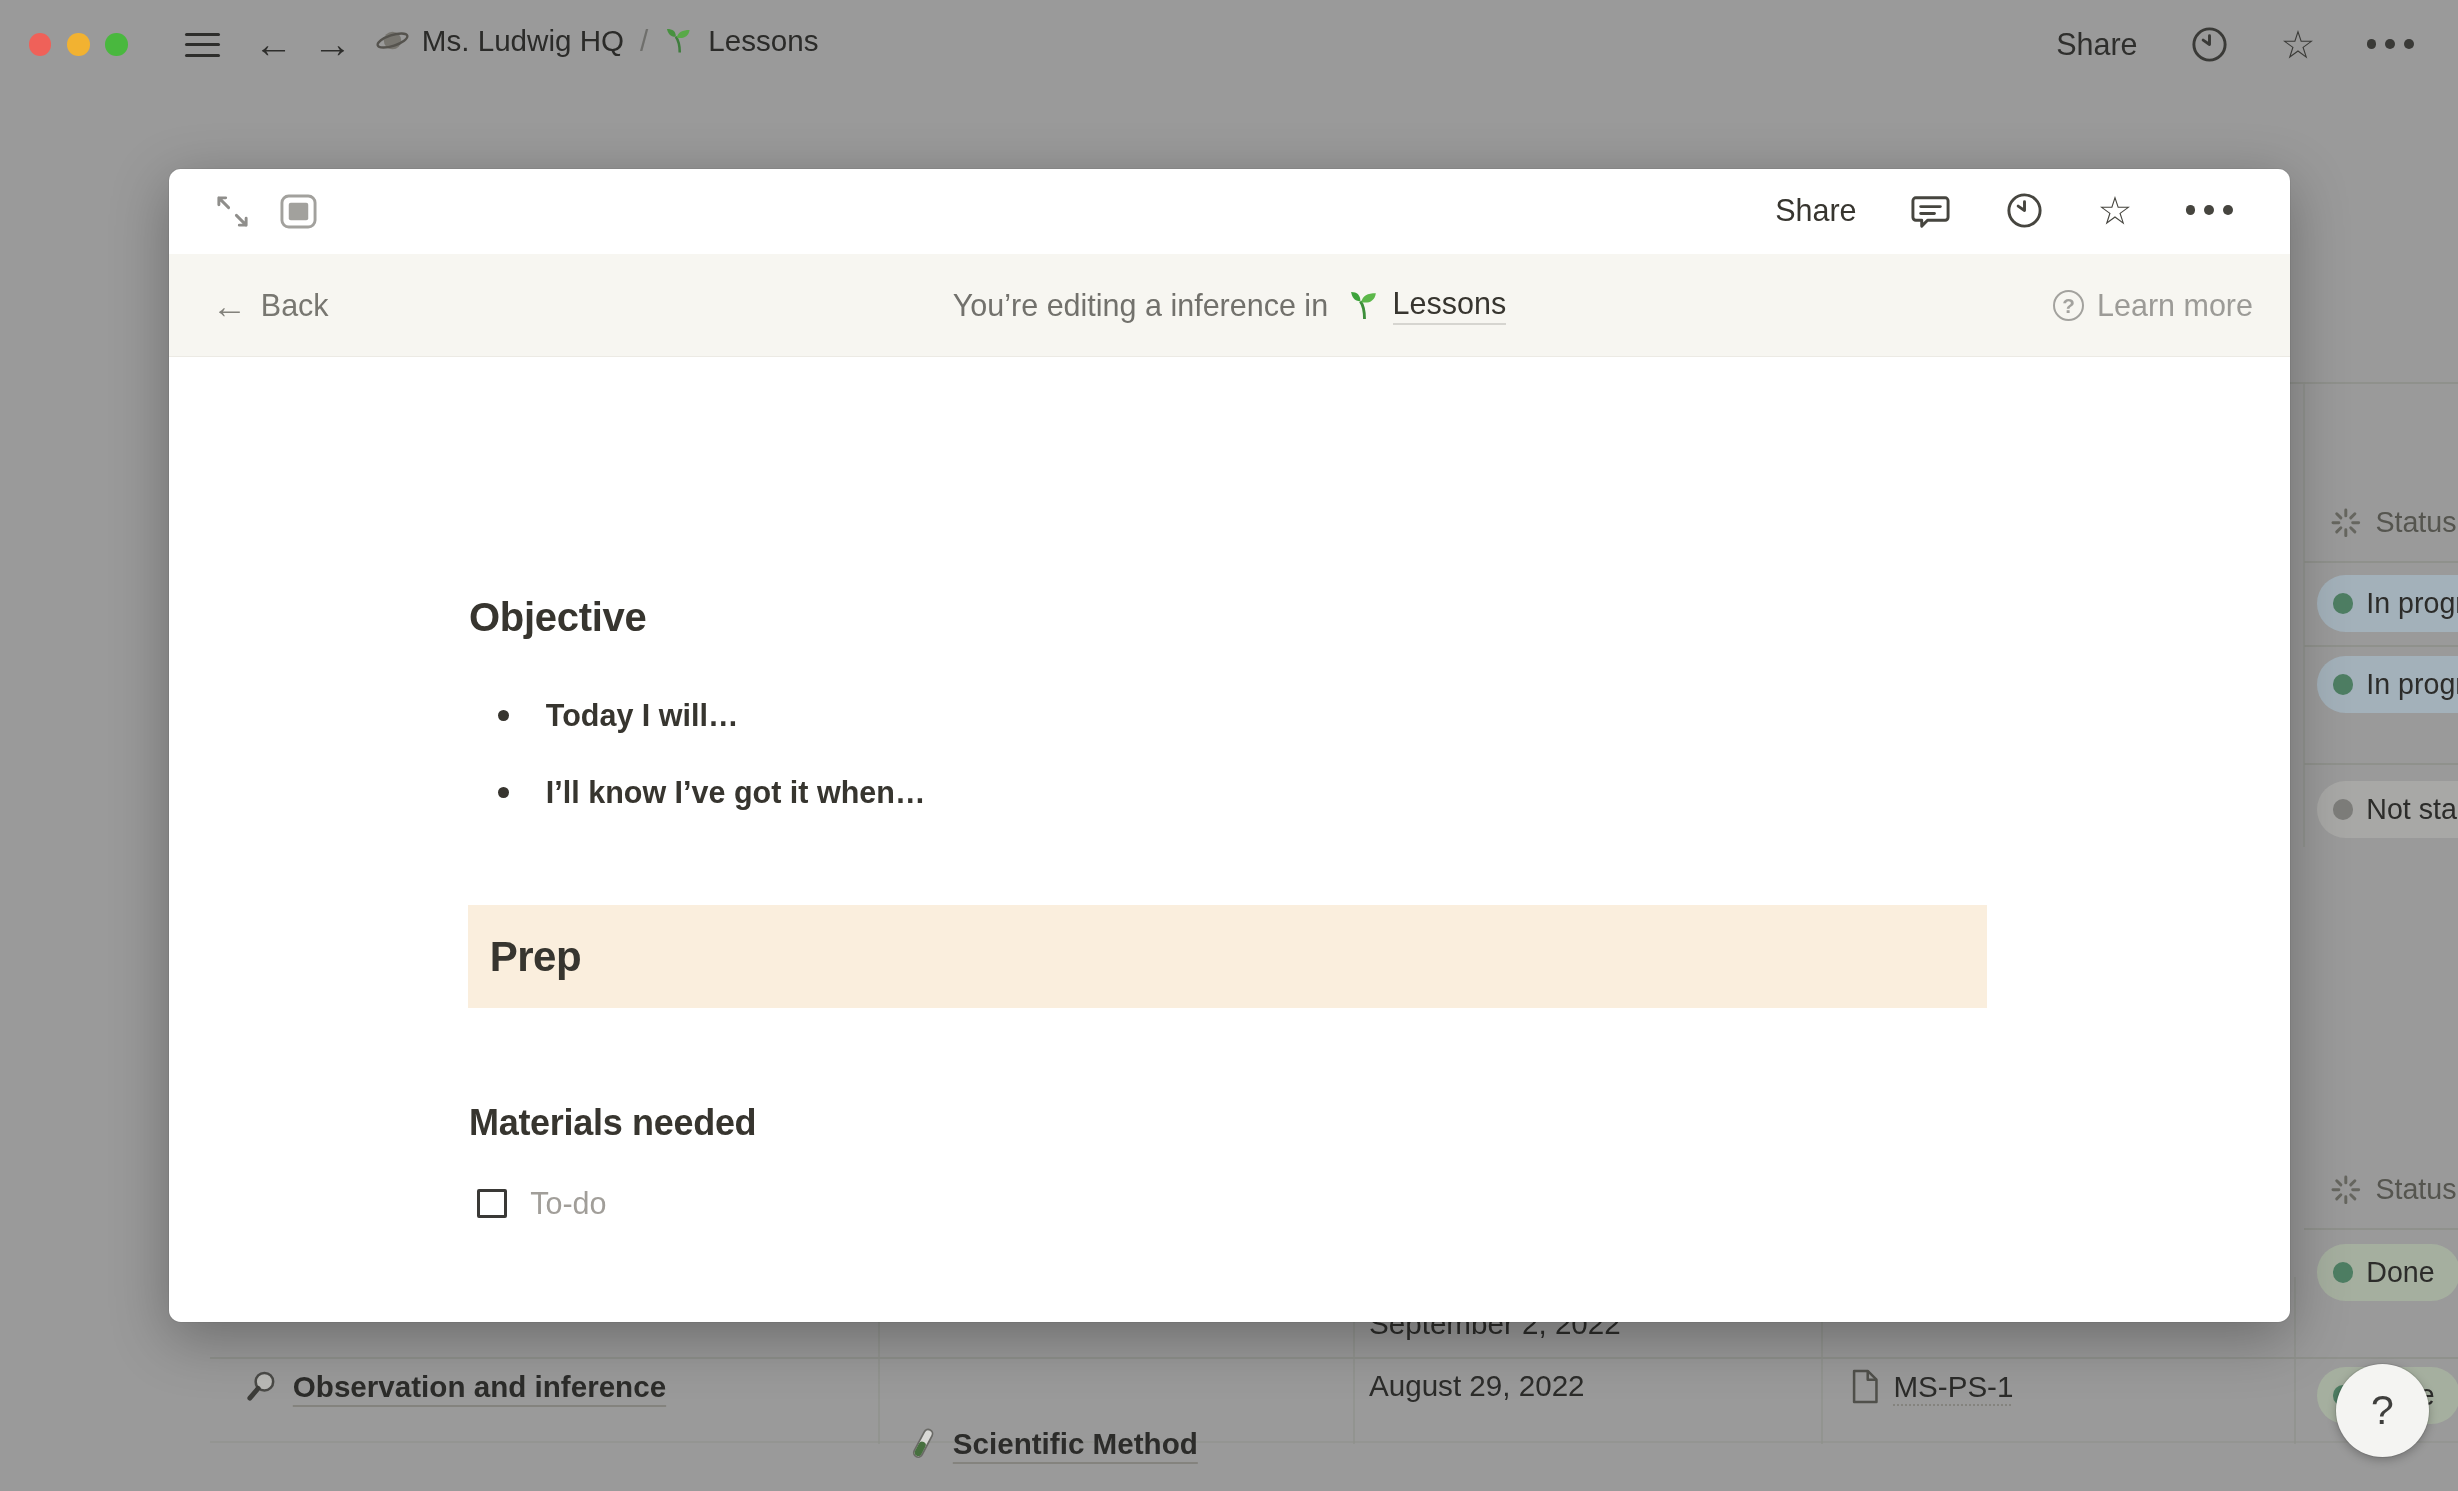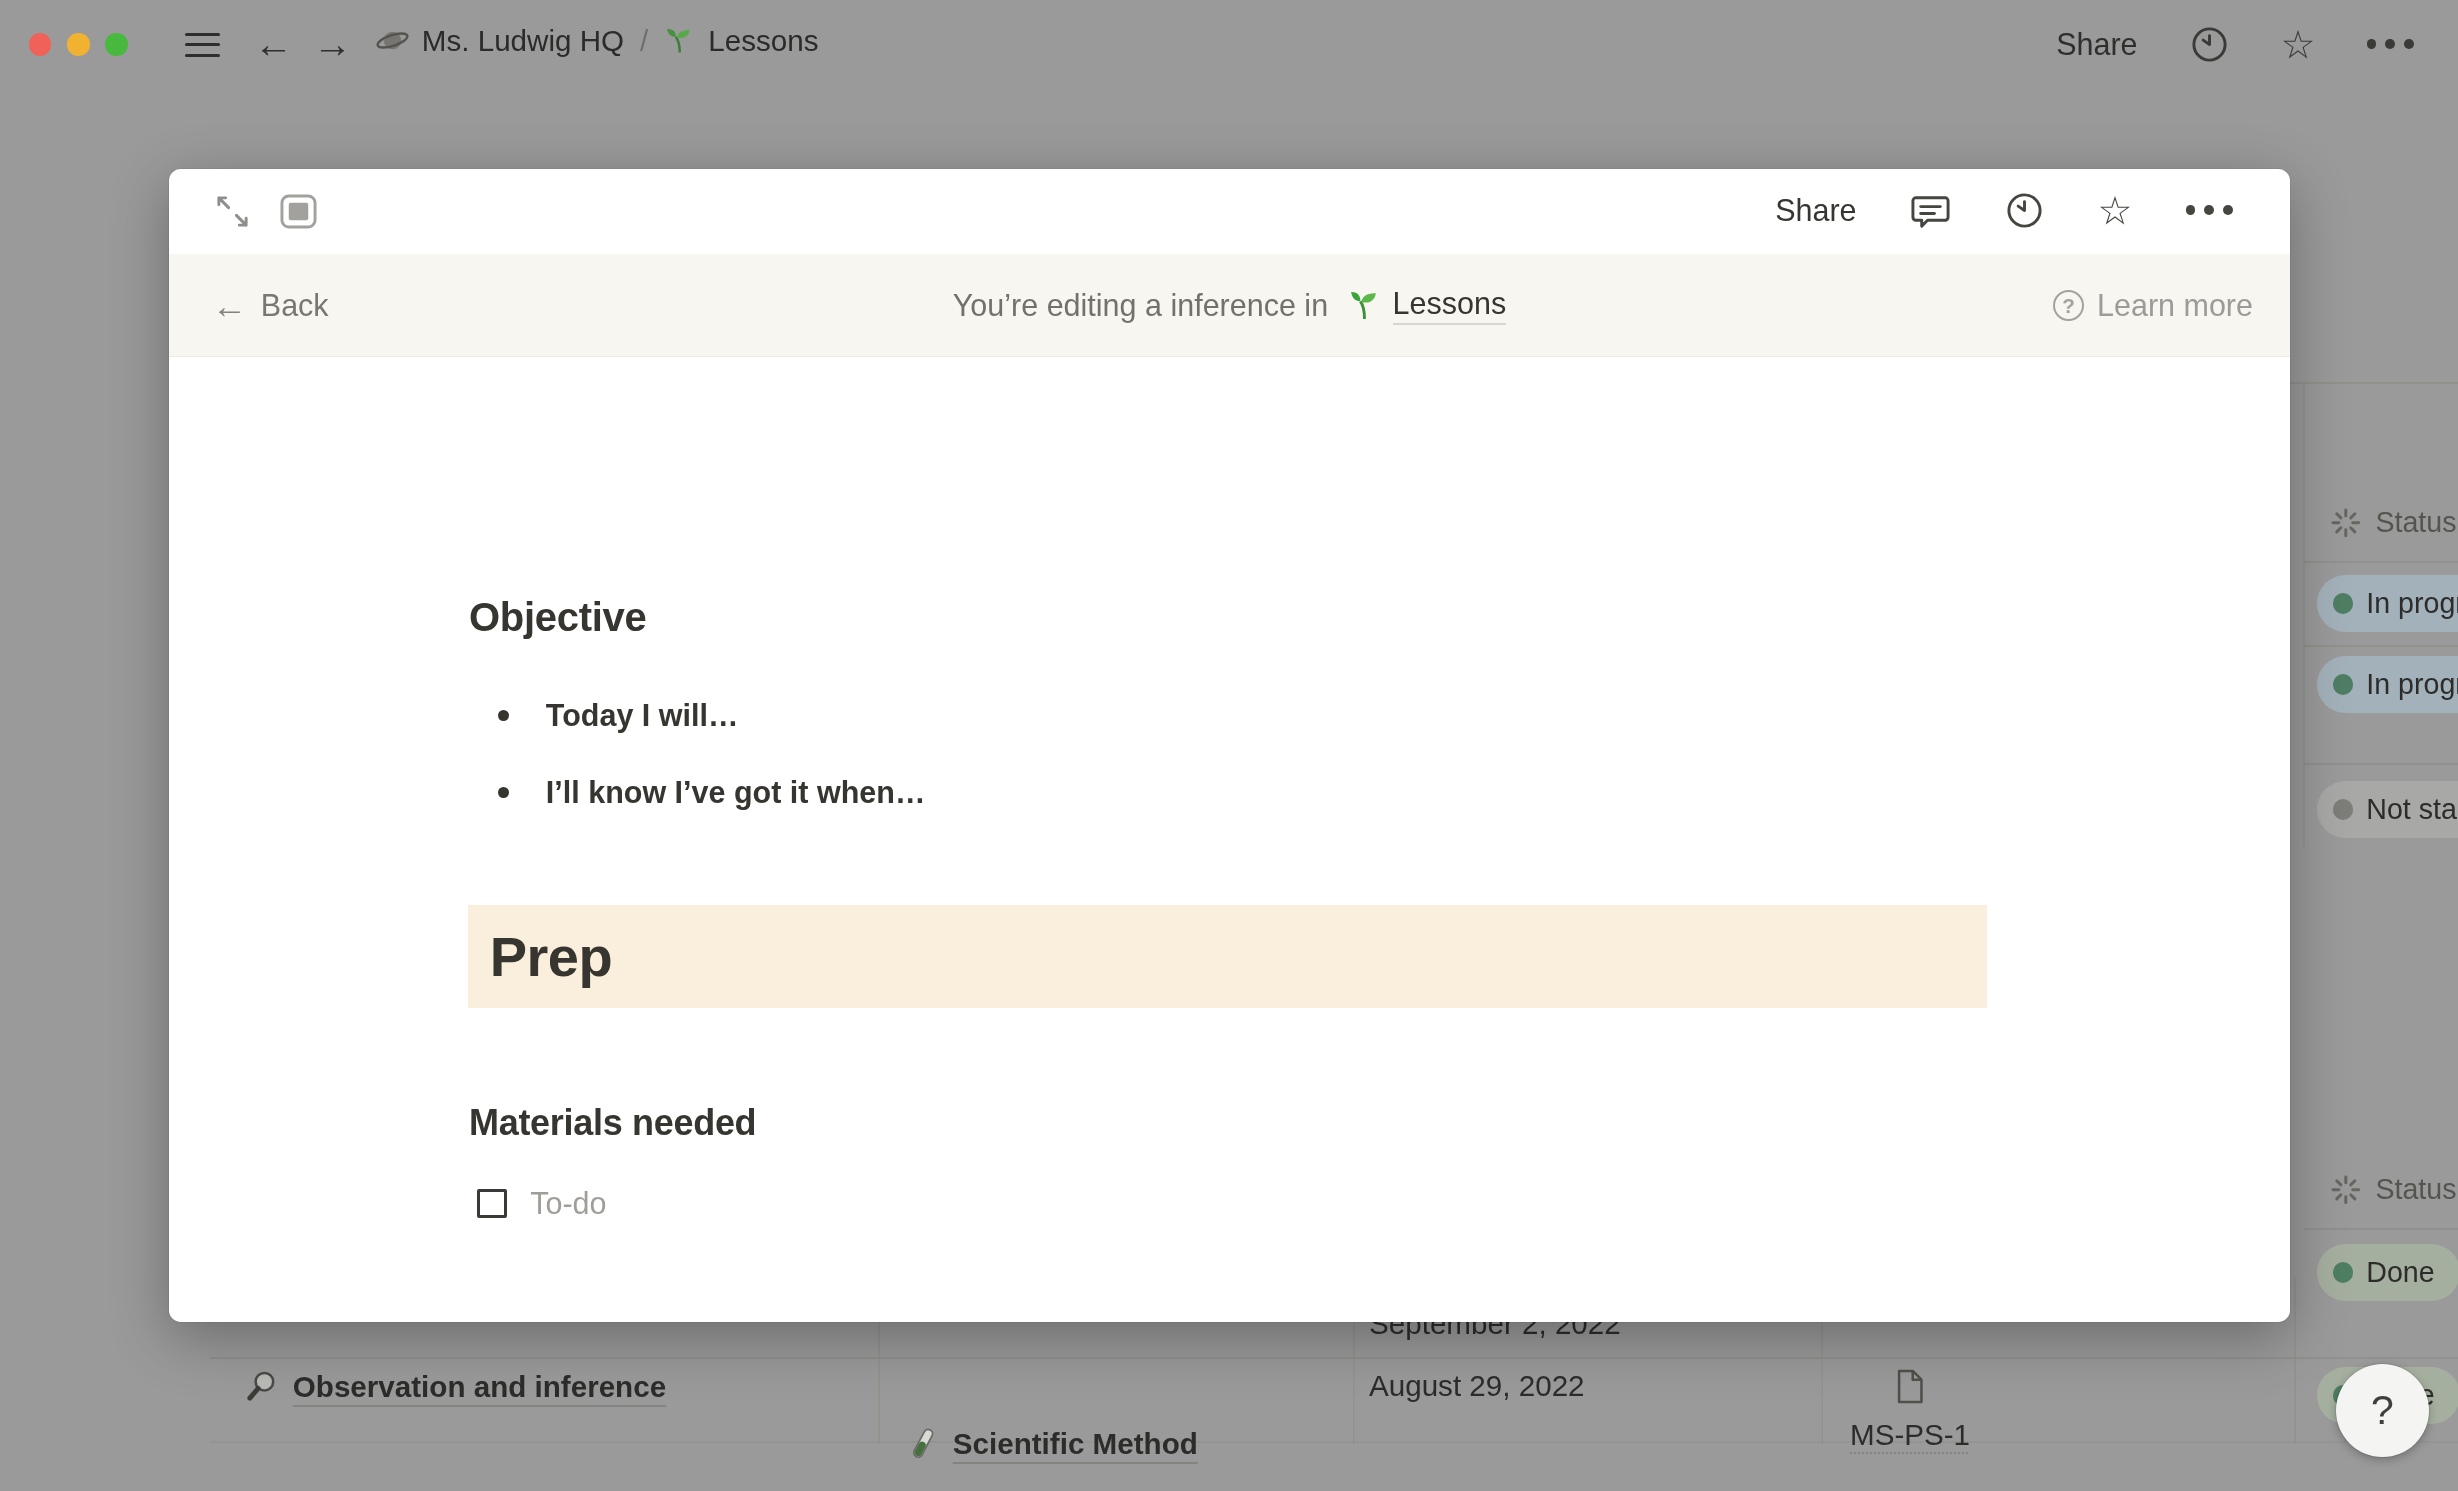--- a/index.html
+++ b/index.html
@@ -61,21 +61,21 @@
   .banner-learn { position:absolute; right:37px; top:0; height:103px; display:flex; align-items:center; gap:12.8px; font-size:30.5px; color:#9c9b97; cursor:pointer; }
   .qcircle { width:31.5px; height:31.5px; border:2.5px solid #a3a29e; border-radius:50%; display:flex; align-items:center; justify-content:center; font-size:20.7px; color:#a3a29e; font-weight:600; }
 
   .content { position:absolute; left:0; top:188px; width:100%; height:964px; }
   .h-objective { position:absolute; left:300px; top:238px; font-size:40px; font-weight:700; letter-spacing:-0.3px; color:#37352f; }
   .bullet-row { position:absolute; left:329px; display:flex; align-items:center; gap:37px;margin-top:20px; }
   .bullet-row .disc { width:10.8px; height:10.8px; border-radius:50%; background:#37352f; flex:0 0 auto; }
   .bullet-row .btext { font-size:30.5px; font-weight:700; color:#37352f; }
   .b1 { top:321px; } .b2 { top:398px; }
   .prep-block { position:absolute; left:299px; top:548px; width:1519px; height:103px; background:#faeedd; display:flex; align-items:center; }
-  .prep-text { font-size:56px; font-weight:700; letter-spacing:-0.5px; color:#37352f; padding-left:21.7px; }
+  .prep-text { font-size:42px; font-weight:700; letter-spacing:-0.5px; color:#37352f; padding-left:21.7px; }
   .h-section { position:absolute; left:300px; font-size:36px; font-weight:700; letter-spacing:-0.3px; color:#37352f; }
   .h-materials { top:745px; }
   .todo-row { position:absolute; left:308px; display:flex; align-items:center; gap:23.6px; cursor:default; }
   .todo-row .cbox { width:29.6px; height:29.6px; border:3px solid #3a3936; border-radius:2px; background:#fff; cursor:pointer; }
   .todo-row .tlabel { font-size:30.5px; color:#a19e99; }
   .todo1 { top:829px; }
 
   
   .help-btn { position:absolute; left:2336px; top:1364px; width:93px; height:93px; border-radius:50%; background:#f4f4f2; box-shadow:0 3px 9.9px rgba(0,0,0,0.25), 0 0 0 1px rgba(0,0,0,0.08); display:flex; align-items:center; justify-content:center; font-size:41px; color:#3f3f3d; z-index:20; cursor:pointer; }
 
@@ -227,21 +227,21 @@
           </g>
         </svg>
     </span>
     <span class="cell-label">Scientific Method</span>
   </div>
 
   <div class="bgcell" style="left:1369px; top:1369px;">
     <span class="cell-plain">August 29, 2022</span>
   </div>
 
-  <div class="bgcell" style="left:1850px; top:1369px;flex-direction:column;">
+  <div class="bgcell" style="left:1850px; top:1369px;">
     <span>
       <svg width="29.6" height="35" viewBox="0 0 30 36">
           <path d="M4 2 H18 L27 11 V34 H4 Z" fill="none" stroke="#50504b" stroke-width="2.6" stroke-linejoin="round"></path>
           <path d="M18 2 V11 H27" fill="none" stroke="#50504b" stroke-width="2.6" stroke-linejoin="round"></path>
         </svg>
     </span>
     <span class="cell-label" style="font-weight:500; text-decoration-style:dotted;">MS-PS-1</span>
   </div>
 </div>
 

